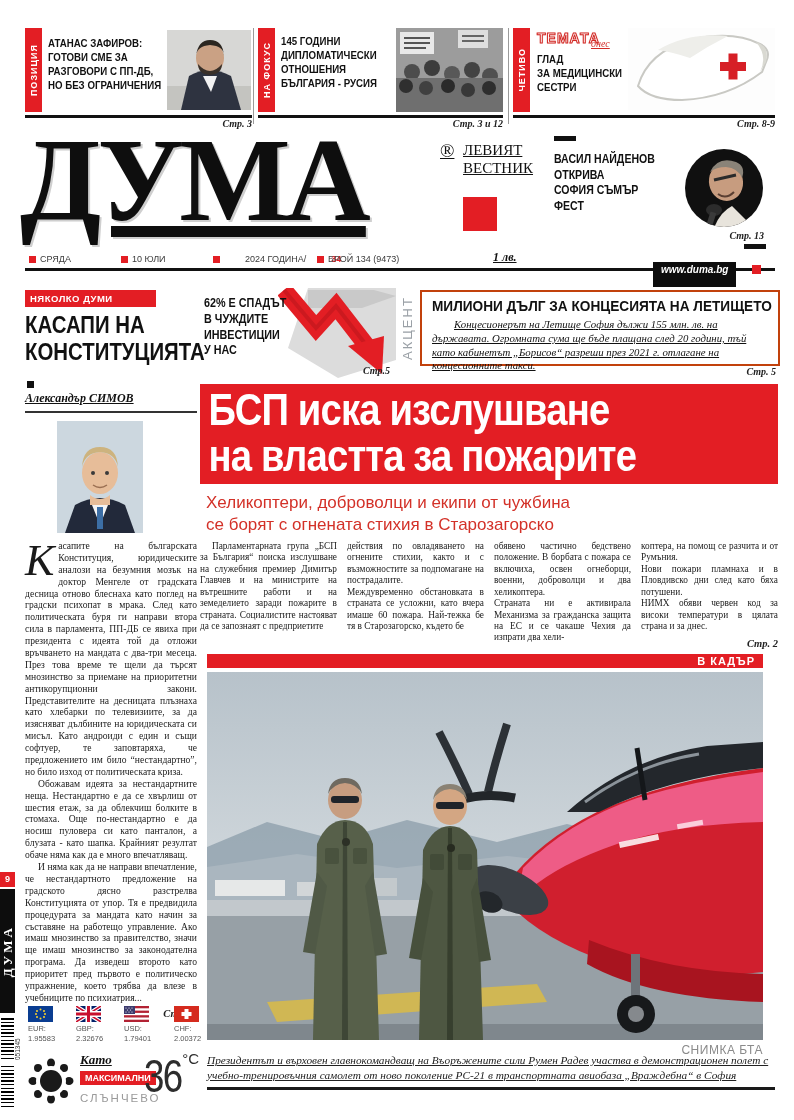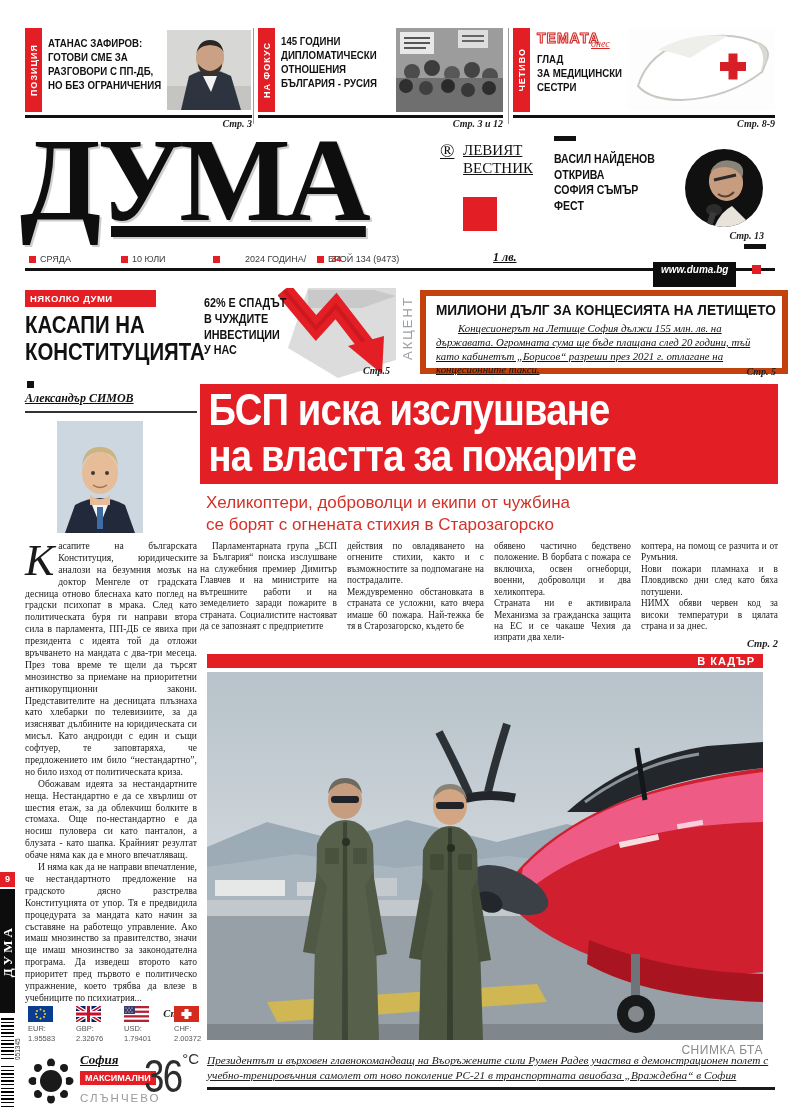--- a/index.html
+++ b/index.html
@@ -218,21 +218,21 @@
       <polygon points="70,58 104,86 106,48" fill="#e31e24"></polygon>
     </svg>
     <div class="pre" style="position:absolute;left:4px;top:8px;font-weight:bold;font-size:12px;line-height:1.32;transform:scaleX(.9);transform-origin:left top;width:130px;">62% Е СПАДЪТ
 В ЧУЖДИТЕ
 ИНВЕСТИЦИИ
 У НАС</div>
     <div class="pageref abs" style="right:6px;bottom:2px;">Стр.5</div>
   </div>
 
   <div class="abs vtext" style="left:400px;top:294px;height:66px;font-size:13px;letter-spacing:2px;color:#9aa0a6;">АКЦЕНТ</div>
-  <div class="abs" style="left:420px;top:290px;width:356px;height:72px;border:6px solid #c2410c;">
+  <div class="abs" style="left:420px;top:290px;width:356px;height:72px;border:2px solid #c2410c;">
     <div style="margin:5px 10px 0;font-weight:bold;font-size:15.5px;transform:scaleX(.88);transform-origin:left top;width:112%;">МИЛИОНИ ДЪЛГ ЗА КОНЦЕСИЯТА НА ЛЕТИЩЕТО</div>
     <div class="serif" style="margin:3px 10px 0;font-style:italic;font-size:10.8px;line-height:1.28;text-indent:22px;">Концесионерът на Летище София дължи 155 млн. лв. на държавата. Огромната сума ще бъде плащана след 20 години, тъй като кабинетът „Борисов“ разреши през 2021 г. отлагане на концесионните такси.</div>
   </div>
   <div class="pageref abs" style="left:420px;top:366px;width:356px;">Стр. 5</div>
 
   <div class="abs redbg" style="left:200px;top:384px;width:578px;height:100px;">
     <div class="pre" style="padding:3px 0 0 10px;color:#fff;font-weight:bold;font-size:45px;line-height:1.03;letter-spacing:-1px;transform:scaleX(.85);transform-origin:left top;width:117%;">БСП иска изслушване
 на властта за пожарите</div>
   </div>
   <div class="abs pre" style="left:206px;top:492px;width:540px;font-size:17px;line-height:1.27;color:#d33128;">Хеликоптери, доброволци и екипи от чужбина
@@ -402,21 +402,21 @@
           <ellipse cx="23" cy="41" rx="4" ry="4.5"></ellipse>
         <ellipse cx="5" cy="23" rx="4.5" ry="4"></ellipse>
           <ellipse cx="41" cy="23" rx="4.5" ry="4"></ellipse>
         <ellipse cx="10" cy="10" rx="4" ry="4"></ellipse>
           <ellipse cx="36" cy="10" rx="4" ry="4"></ellipse>
         <ellipse cx="10" cy="36" rx="4" ry="4"></ellipse>
           <ellipse cx="36" cy="36" rx="4" ry="4"></ellipse>
       </g>
       <circle cx="23" cy="23" r="14" fill="none" stroke="#fff" stroke-width="2"></circle>
     </svg>
-    <div class="abs serif" style="left:52px;top:0;font-style:italic;font-weight:bold;font-size:13px;">София</div>
+    <div class="abs serif" style="left:52px;top:0;font-style:italic;font-weight:bold;font-size:13px;">Като</div>
     <div class="abs redbg" style="left:52px;top:19px;color:#fff;font-weight:bold;font-size:9px;padding:2px 5px;">МАКСИМАЛНИ</div>
     <div class="abs" style="left:52px;top:40px;font-size:11.5px;letter-spacing:2px;color:#9a9a9a;">СЛЪНЧЕВО</div>
     <div class="abs" style="left:116px;top:-4px;">
       <span style="font-size:47px;font-weight:300;color:#2d2d2d;display:inline-block;transform:scaleX(.78);transform-origin:left top;letter-spacing:-2px;">36</span><span style="font-size:15px;color:#2d2d2d;vertical-align:28px;margin-left:-10px;">°C</span>
     </div>
   </div>
 
 </div>
 
 </body></html>

